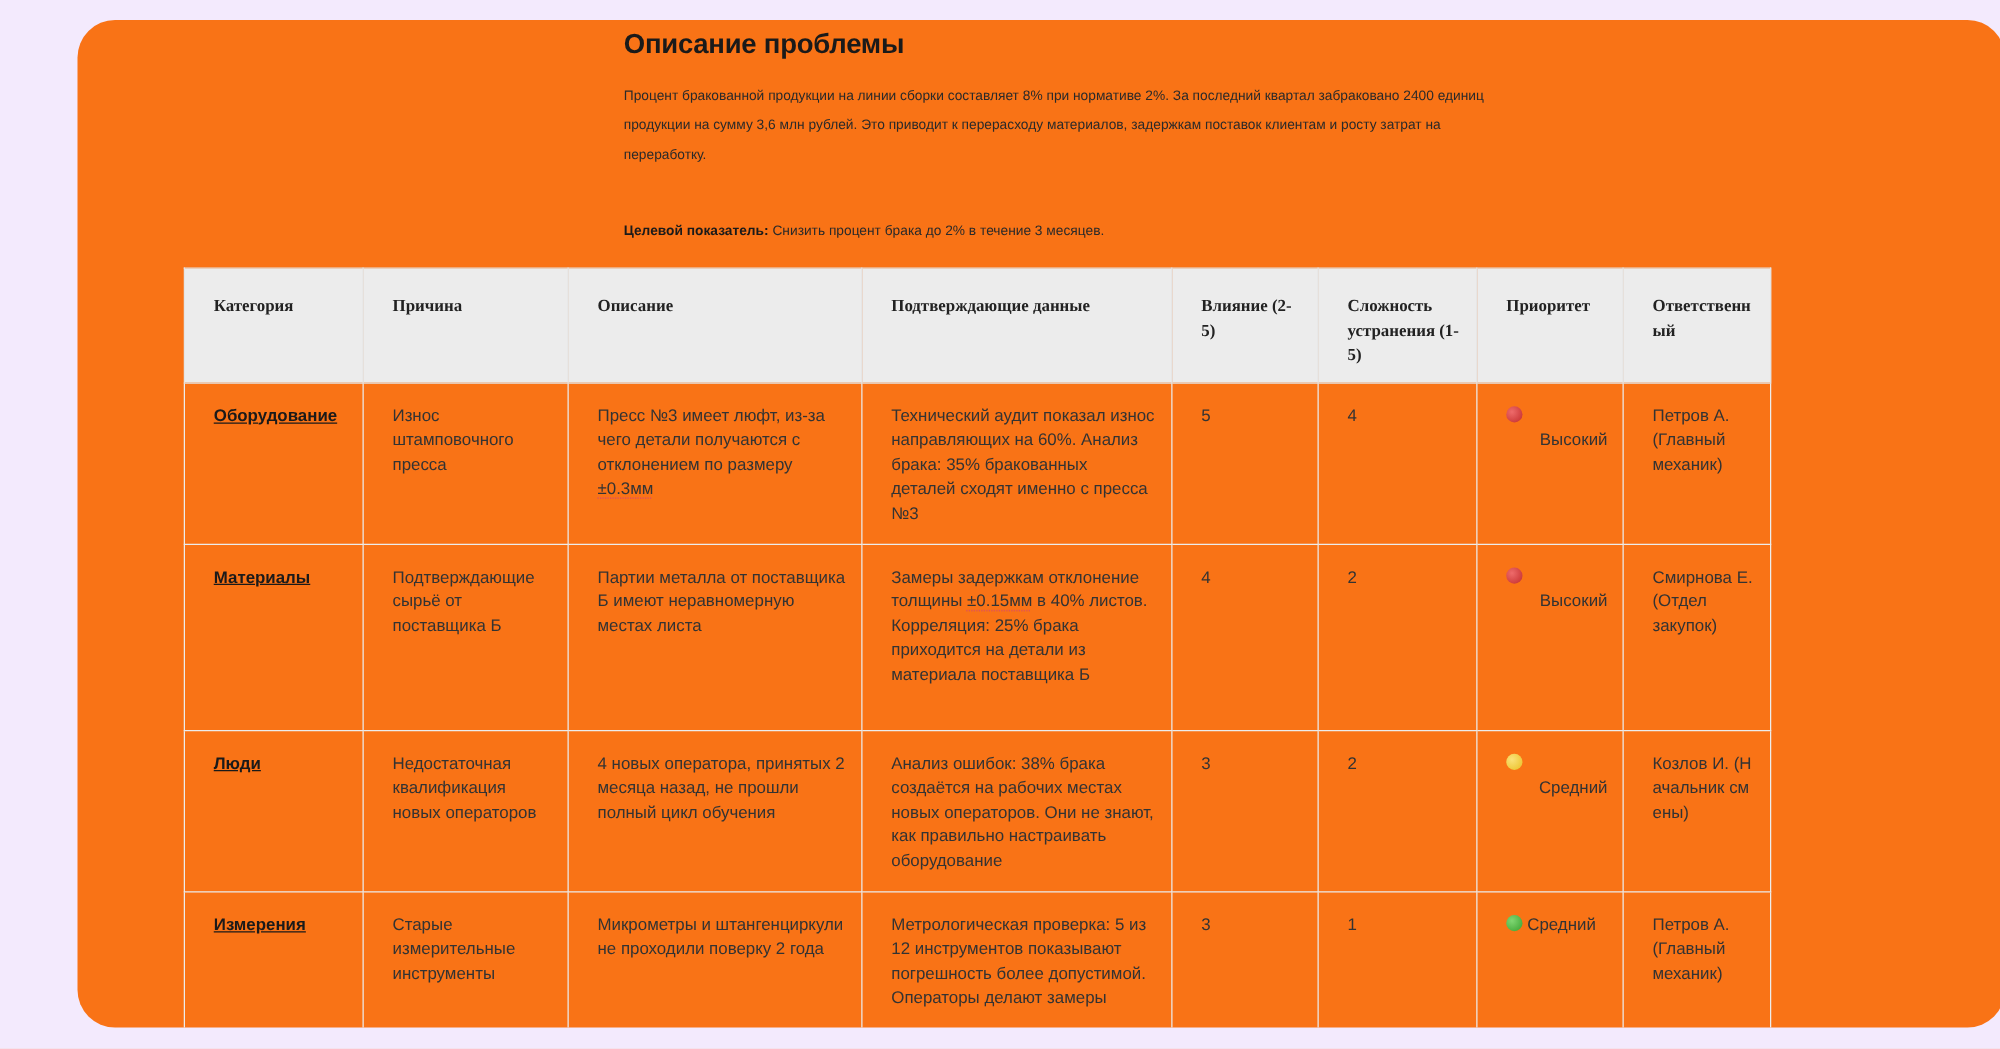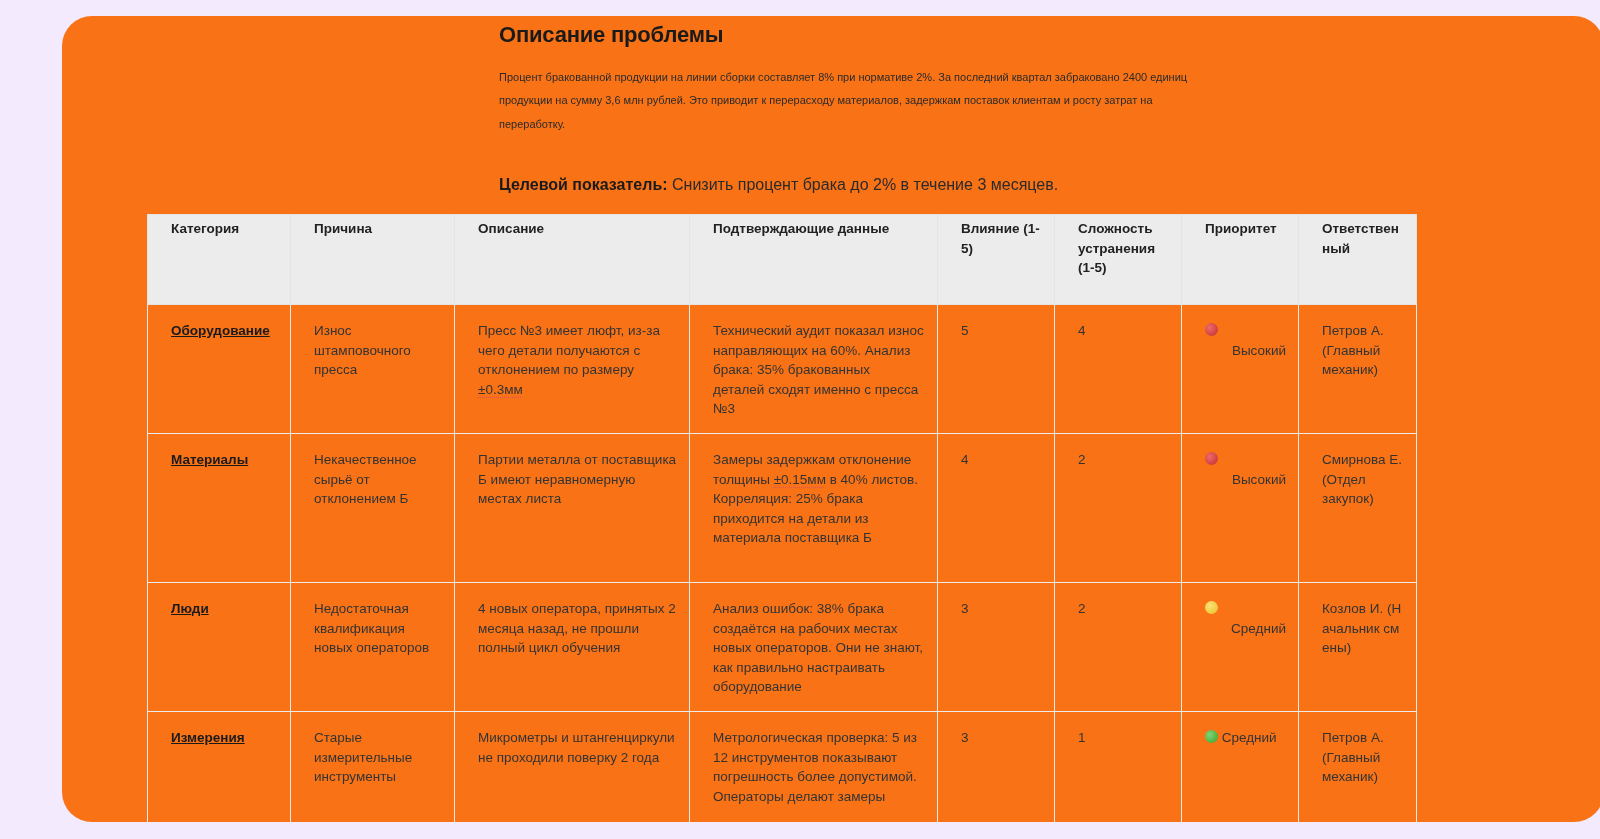--- a/index.html
+++ b/index.html
@@ -34,21 +34,21 @@
       position: absolute;
       top: 50px;
       width: 690px;
       font-size: 11px;
       line-height: 23.3px;
       color: #2a2a2a;
     }
     .target {
       position: absolute;
       top: 158px;
-      font-size: 16px;
+      font-size: 11px;
       line-height: 22px;
       color: #2a2a2a;
       white-space: nowrap;
     }
     .target b { font-weight: bold; color: #1a1a1a; }
 
     table.rca {
       position: absolute;
       left: 85px; top: 198px;
       border-collapse: collapse;
@@ -62,21 +62,22 @@
       vertical-align: top;
       text-align: left;
       padding: 16px 12px 12px 23px;
     }
     table.rca thead th {
       background: #ececec;
       border-color: #e4e4e4;
       font-weight: bold;
       color: #222;
       height: 90px;
-      padding-top: 4px;
+      padding-top: 20px;
+      font-family: Liberation Serif, serif;
     }
     table.rca td.cat { font-weight: bold; color: #1a1a1a; text-decoration: underline; }
     .r1 td { height: 129px; }
     .r2 td { height: 149px; }
     .r3 td { height: 129px; }
     .r4 td { height: 130px; }
     .dot {
       display: inline-block;
       width: 13px; height: 13px;
       border-radius: 50%;
@@ -109,40 +110,40 @@
         <col style="width:127px">
         <col style="width:117px">
         <col style="width:118px">
     </colgroup>
     <thead>
       <tr>
         <th>Категория</th>
         <th>Причина</th>
         <th>Описание</th>
         <th>Подтверждающие данные</th>
-        <th>Влияние (1-5)</th>
+        <th>Влияние (2-5)</th>
         <th>Сложность устранения (1-5)</th>
         <th style="word-break:break-all">Приоритет</th>
         <th style="word-break:break-all">Ответственный</th>
       </tr>
     </thead>
     <tbody>
       <tr class="r1">
         <td class="cat">Оборудование</td>
         <td>Износ штамповочного пресса</td>
         <td><span>Пресс №3 имеет люфт, из-за чего детали получаются с отклонением по размеру </span><span class="spell">±0.3мм</span></td>
         <td>Технический аудит показал износ направляющих на 60%. Анализ брака: 35% бракованных деталей сходят именно с пресса №3</td>
         <td>5</td>
         <td>4</td>
         <td class="prio-block"><span class="dot" style="background:radial-gradient(circle at 35% 35%, #ee6b6b, #c22b2b)"></span><span class="prio-label">Высокий</span></td>
         <td>Петров А. (Главный механик)</td>
       </tr>
       <tr class="r2">
         <td class="cat">Материалы</td>
-        <td>Некачественное сырьё от отклонением Б</td>
+        <td>Подтверждающие сырьё от поставщика Б</td>
         <td>Партии металла от поставщика Б имеют неравномерную местах листа</td>
         <td><span>Замеры задержкам отклонение толщины </span><span class="spell">±0.15мм</span><span> в 40% листов. Корреляция: 25% брака приходится на детали из материала поставщика Б</span></td>
         <td>4</td>
         <td>2</td>
         <td class="prio-block"><span class="dot" style="background:radial-gradient(circle at 35% 35%, #ee6b6b, #c22b2b)"></span><span class="prio-label">Высокий</span></td>
         <td>Смирнова Е. (Отдел закупок)</td>
       </tr>
       <tr class="r3">
         <td class="cat">Люди</td>
         <td>Недостаточная квалификация новых операторов</td>

